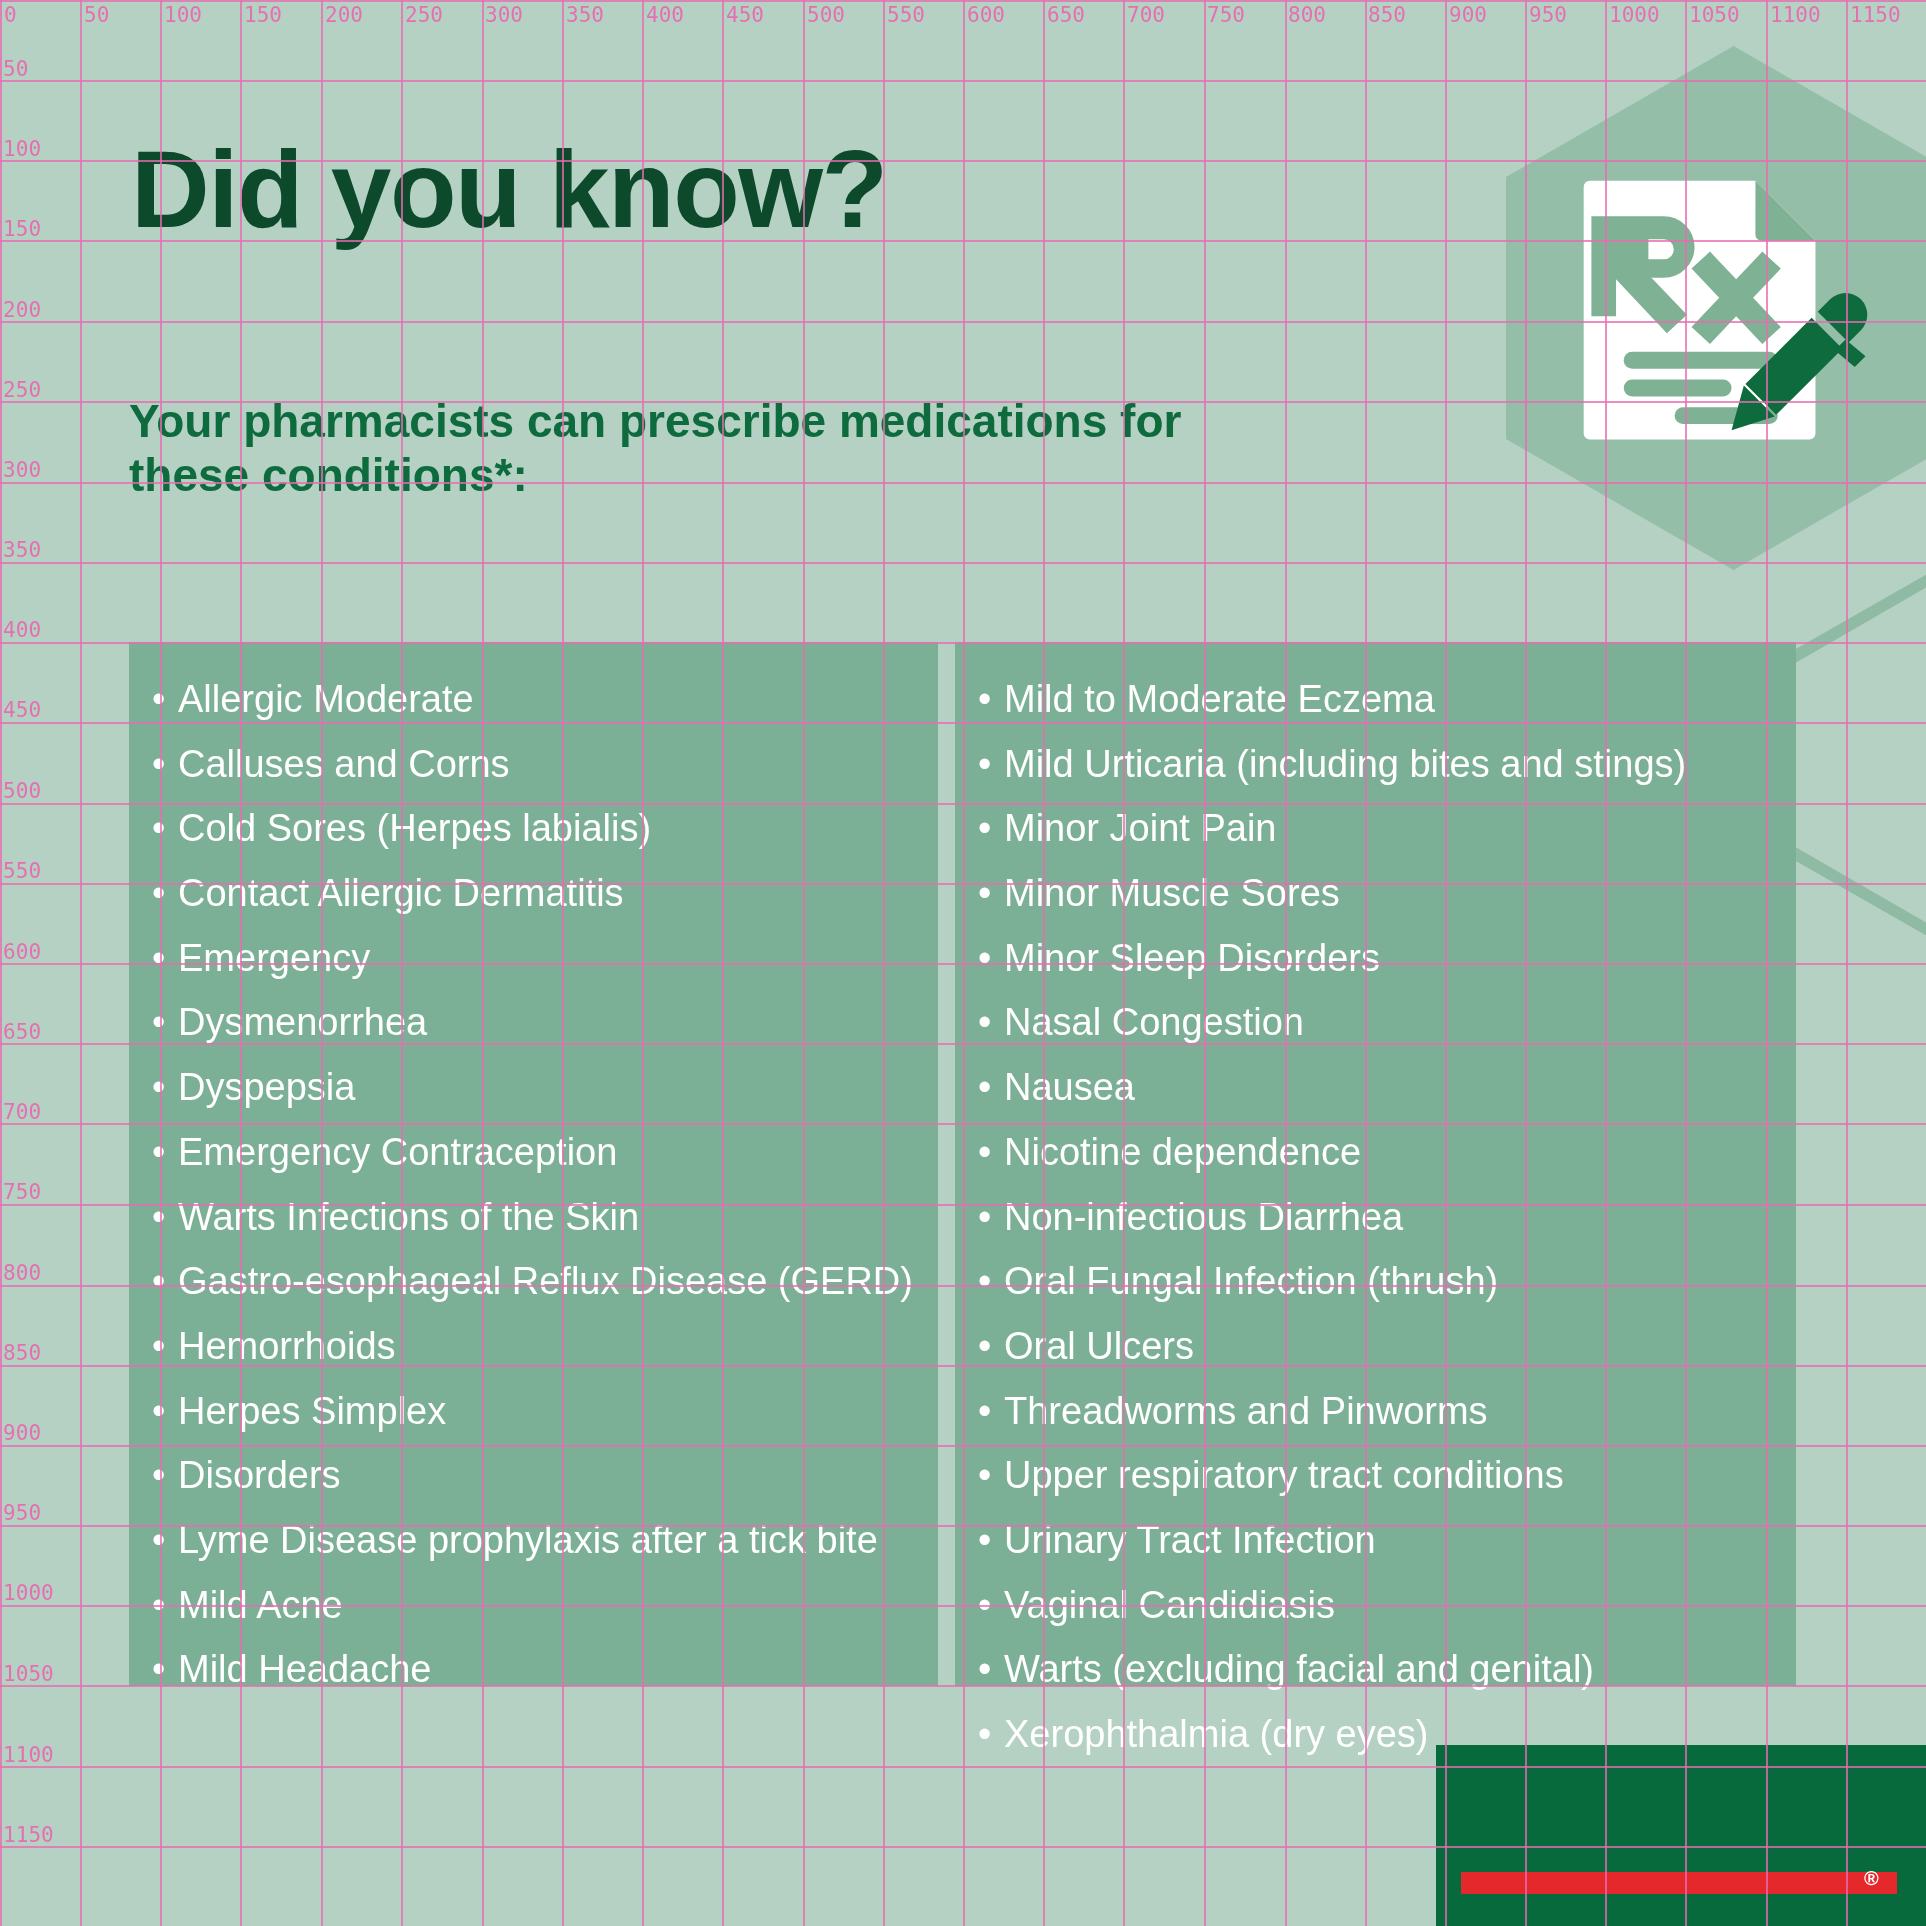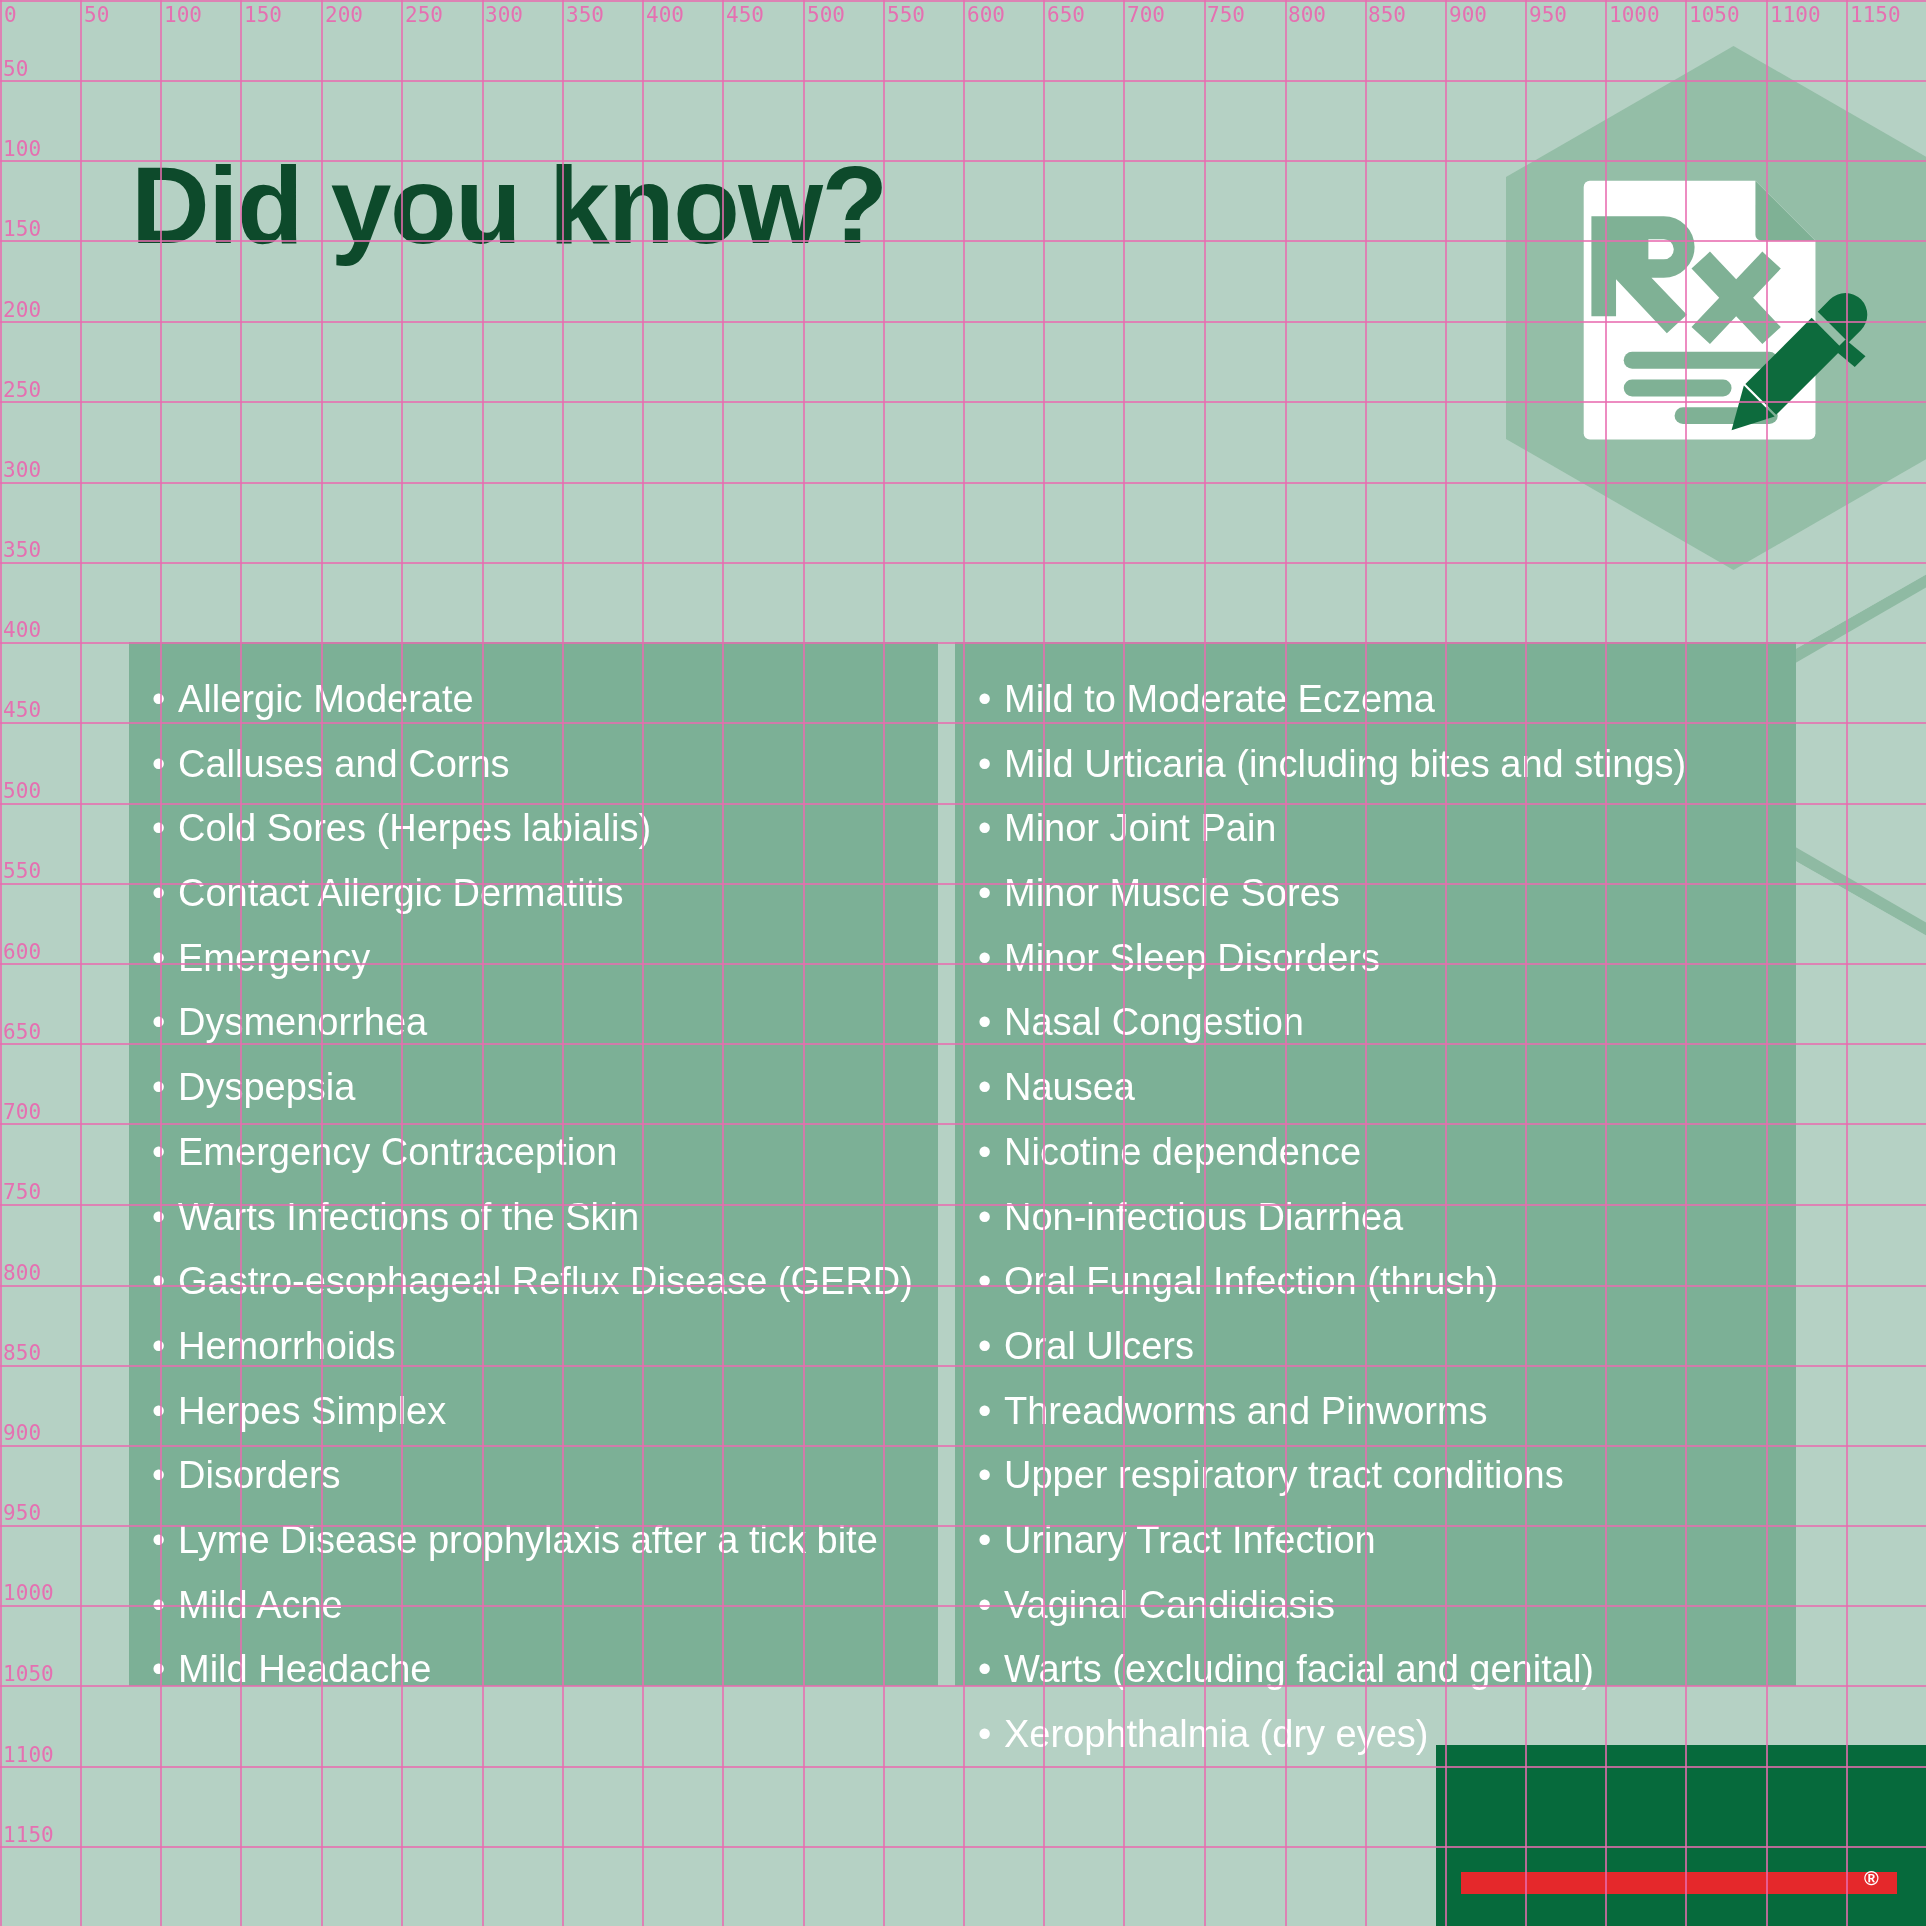--- a/index.html
+++ b/index.html
@@ -52,21 +52,21 @@
     position:absolute; inset:13px;
     clip-path:polygon(50% 0%, 100% 25%, 100% 75%, 50% 100%, 0% 75%, 0% 25%);
     background:#b5d1c4;
   }
 
   
   #rx-icon { position:absolute; left:1576px; top:170px; width:308px; height:308px; }
 
   
   #title {
-    position:absolute; left:131px; top:151px;
+    position:absolute; left:131px; top:135px;
     font-size:109px; line-height:1.0;
     font-weight:700;
     color:#0d4a2b;
     letter-spacing:-1.5px;
   }
   #subtitle {
     position:absolute; left:129px; top:395px;
     font-size:46px; line-height:1.17;
     font-weight:700;
     color:#0d6b3d;
@@ -195,20 +195,21 @@
 
     <g fill="#0d6b3d">
       <path d="M330 168 a28 28 0 0 1 40 40 l-16 16 -40 -40 z"></path>
       <path d="M306 192 l40 40 -86 86 -40 -40 z"></path>
       <path d="M218 280 l40 40 -56 18 z"></path>
       <path d="M350 220 l26 22 -14 14 -26 -22 z"></path>
     </g>
   </svg>
 
   <h1 id="title">Did you know?</h1>
+  <h2 id="subtitle">Your pharmacists can prescribe medications for these conditions*:</h2>
 
   <div id="panels">
     <div class="panel" id="panel-left">
       <ul class="cond-list" id="list-left">
           <li class="cond-item">
             <span class="dot">•</span>
             <span class="txt">Allergic Moderate</span>
           </li>
           <li class="cond-item">
             <span class="dot">•</span>

